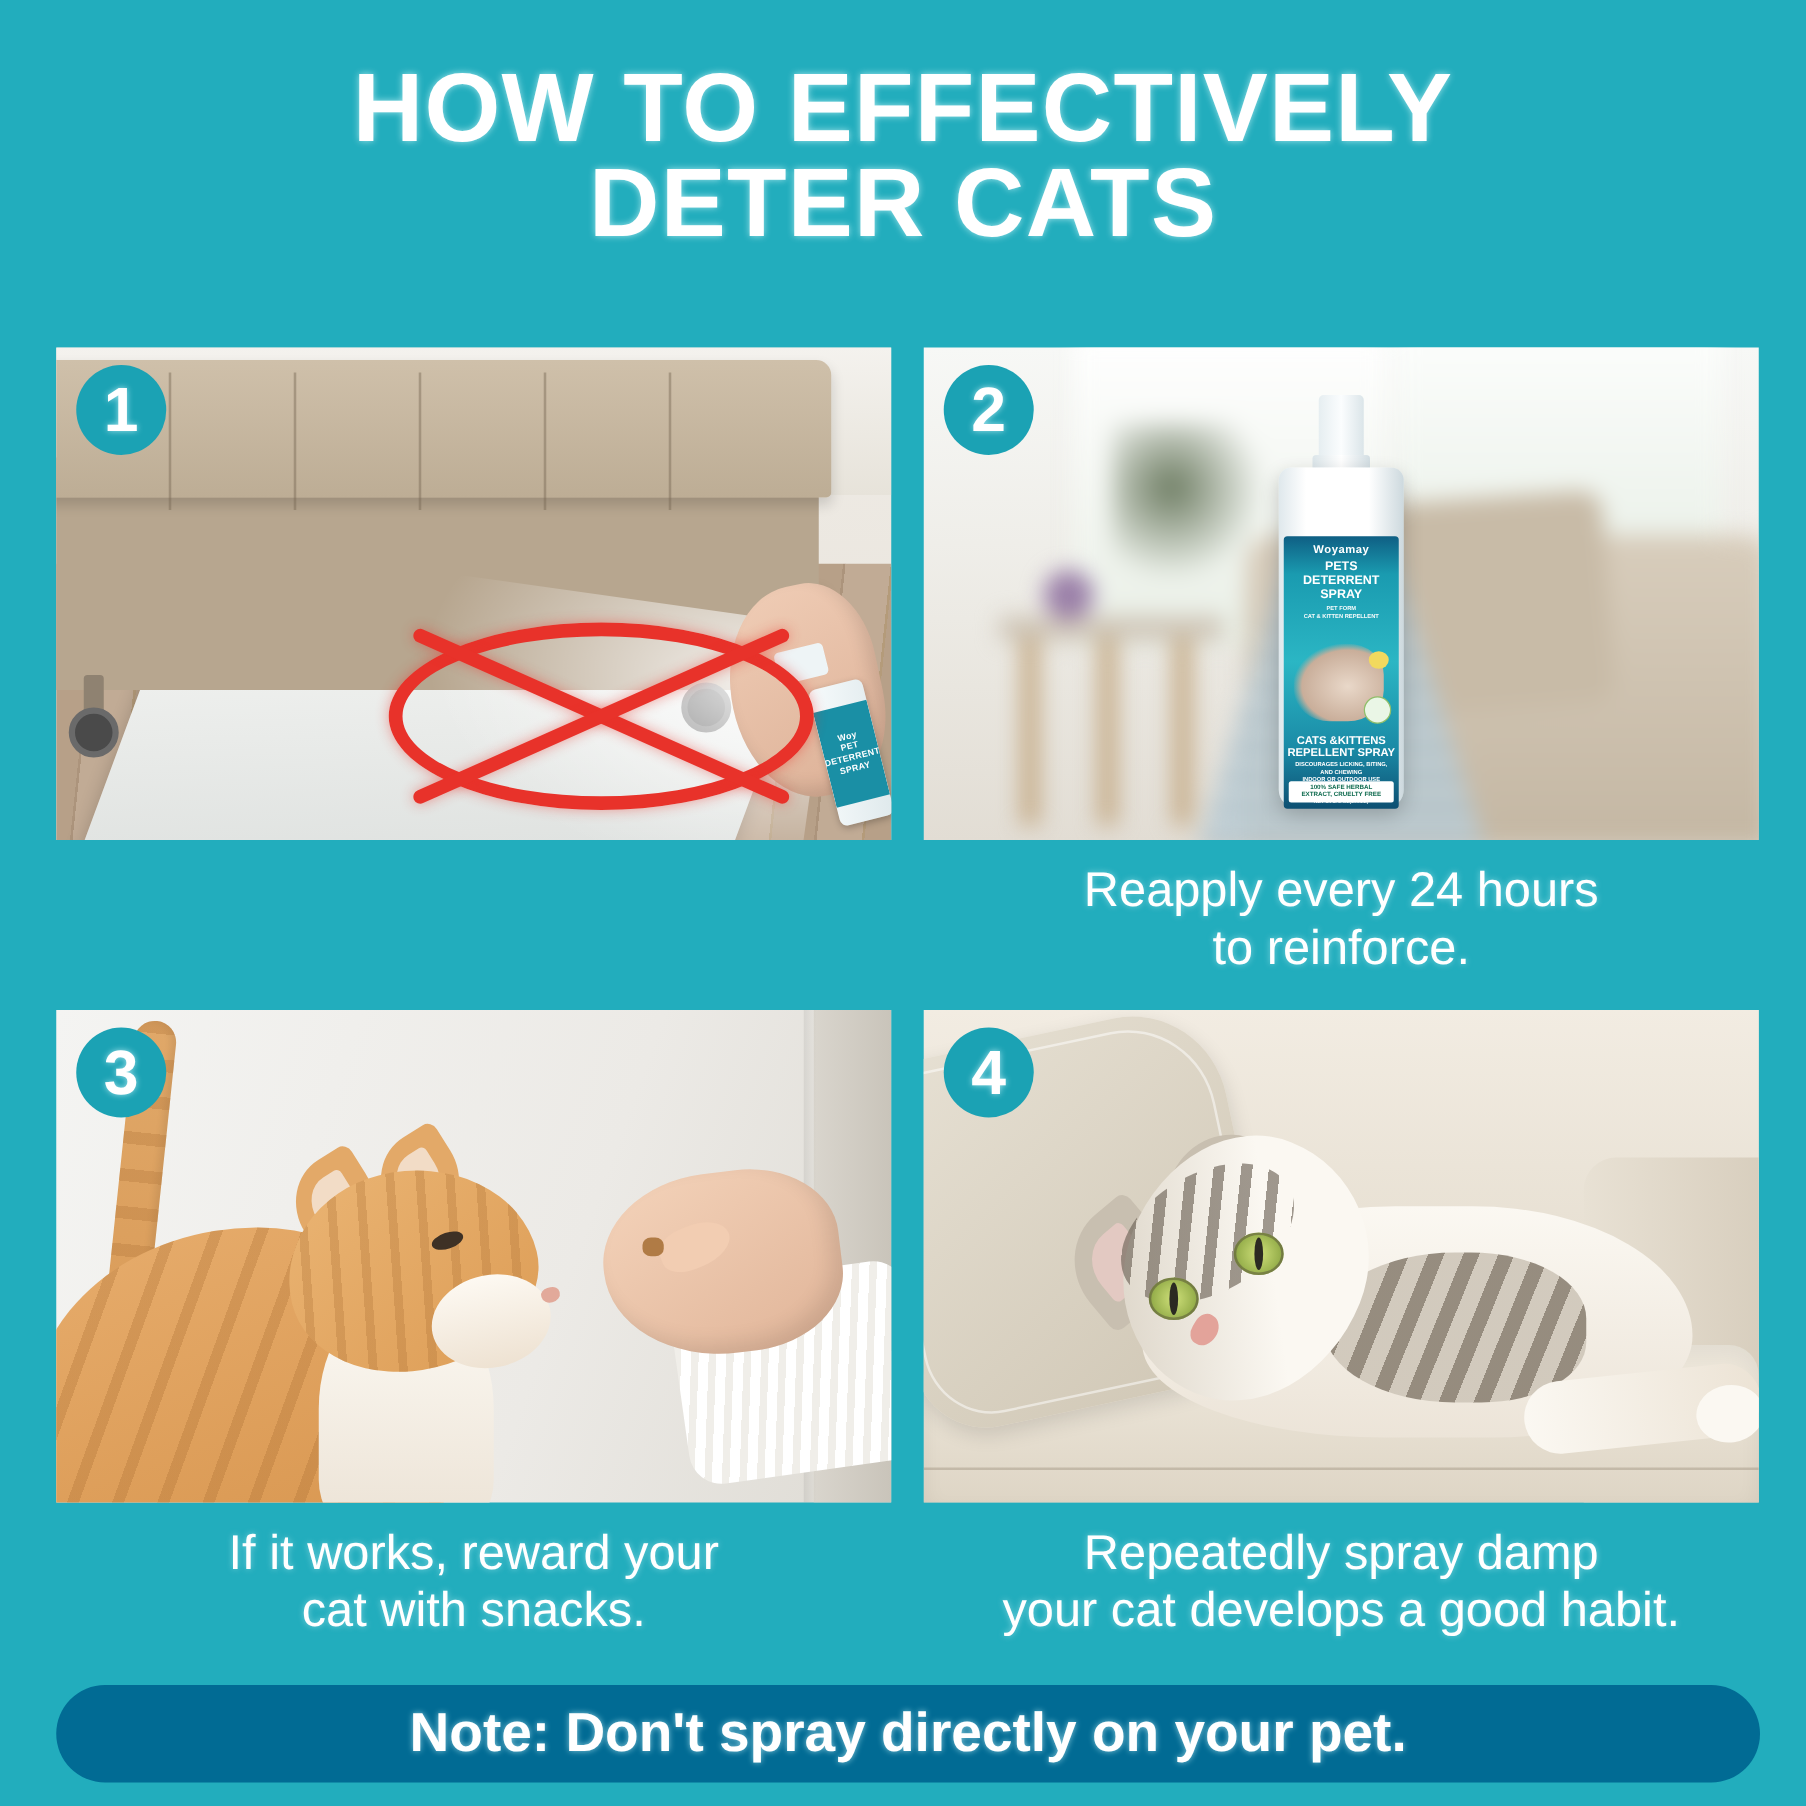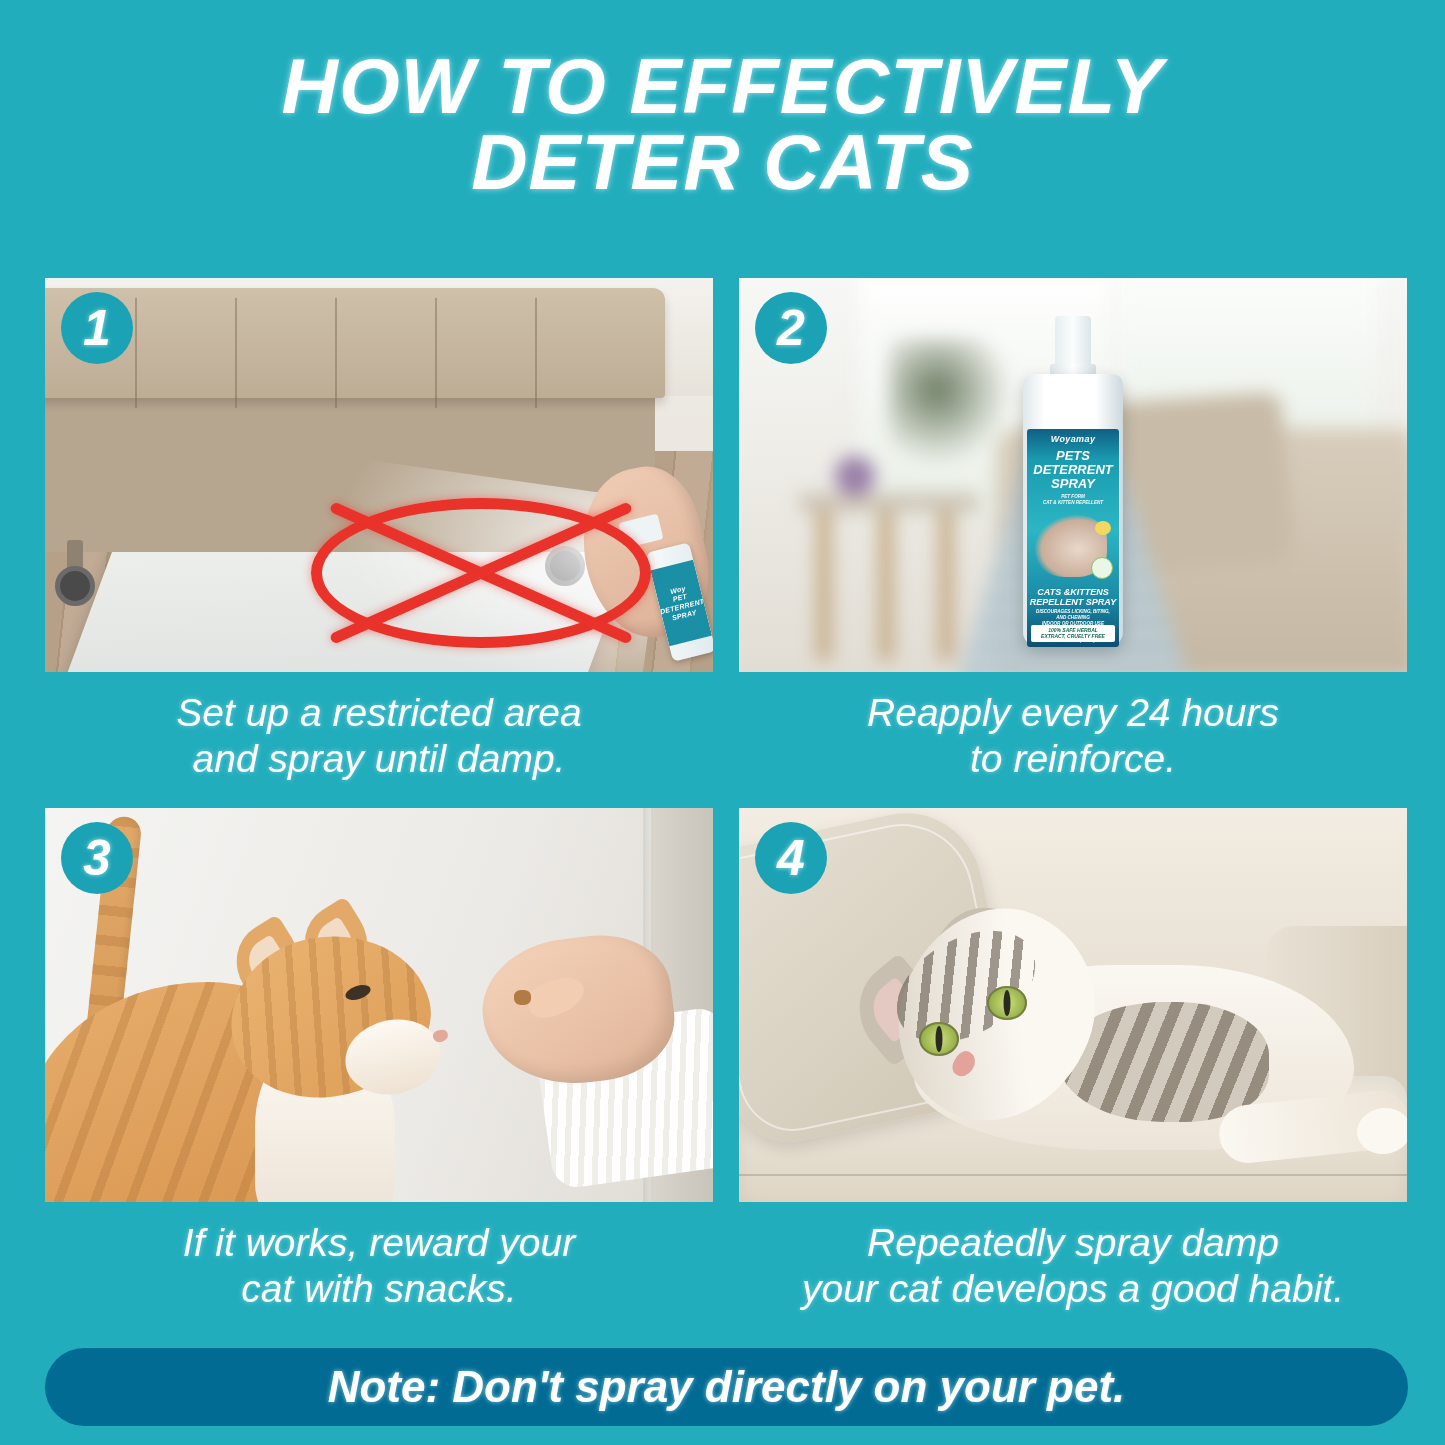--- a/index.html
+++ b/index.html
@@ -3,21 +3,21 @@
 <meta charset="utf-8">
 <style>
   html,body{margin:0;padding:0;}
   body{
     width:1445px;height:1445px;
     background:#22adbd;
     font-family:"Liberation Sans", sans-serif;
     overflow:hidden;
     position:relative;
   }
-  .page{position:absolute;inset:0;font-style:italic;}
+  .page{position:absolute;inset:0;}
 
   
   .title{
     position:absolute;left:0;right:0;top:48px;
     text-align:center;
     color:#ffffff;
     font-weight:bold;
     font-size:78px;
     line-height:0.98;
     letter-spacing:1px;
@@ -154,21 +154,21 @@
     width:46px;height:14px;background:linear-gradient(90deg,#dce6ea,#ffffff,#d3dee3);
     border-radius:3px;}
   .p2 .body{position:absolute;left:0;top:58px;width:100px;height:272px;
     background:linear-gradient(90deg,#dfe8ec 0%,#ffffff 22%,#ffffff 72%,#cdd9de 100%);
     border-radius:10px 10px 14px 14px;
     box-shadow:0 6px 16px rgba(0,0,0,.2);}
   .p2 .label{position:absolute;left:4px;top:84px;width:92px;height:218px;
     background:linear-gradient(180deg,#0f5f84 0%,#1a9bb0 14%,#2bb6c4 46%,#1a8aa6 78%,#0d4f72 100%);
     border-radius:3px;color:#ffffff;text-align:center;overflow:hidden;margin-top:29px;}
   .p2 .brand{font-size:9px;font-weight:bold;margin-top:5px;letter-spacing:.4px;}
-  .p2 .pname{font-size:13px;font-weight:bold;line-height:1.08;margin-top:5px;}
+  .p2 .pname{font-size:10px;font-weight:bold;line-height:1.08;margin-top:5px;}
   .p2 .psub{font-size:4.6px;font-weight:bold;margin-top:3px;line-height:1.3;opacity:.95;}
   .p2 .catimg{position:absolute;left:8px;top:86px;width:72px;height:62px;
     background:radial-gradient(ellipse at 60% 55%,#e9d8c9,#c9ae9a 60%,rgba(201,174,154,0) 72%);
     border-radius:40%;}
   .p2 .seal{position:absolute;right:6px;top:128px;width:20px;height:20px;border-radius:50%;
     background:#eaf6e6;border:1.5px solid #8fbf6a;}
   .p2 .lemon{position:absolute;right:8px;top:92px;width:16px;height:14px;border-radius:50%;
     background:#f2d95e;}
   .p2 .l2{position:absolute;left:0;right:0;top:158px;font-size:9px;font-weight:bold;line-height:1.15;}
   .p2 .l3{position:absolute;left:3px;right:3px;top:180px;font-size:4.6px;line-height:1.35;font-weight:bold;}
@@ -310,24 +310,20 @@
               <span>SPRAY</span>
             </div>
           </div>
           <div class="noentry">
             <div class="ring"></div>
             <div class="bar b1"></div>
             <div class="bar b2"></div>
           </div>
           <div class="badge">1</div>
         </div>
-        <div class="caption">
-          <span>Set up a restricted area</span>
-          <span class="c2">and spray until damp.</span>
-        </div>
       </div>
 
       <div class="cell">
         <div class="photo p2">
           <div class="blurwrap">
             <div class="win"></div>
             <div class="winR"></div>
             <div class="plant"></div>
             <div class="couch"></div>
             <div class="cush"></div>

